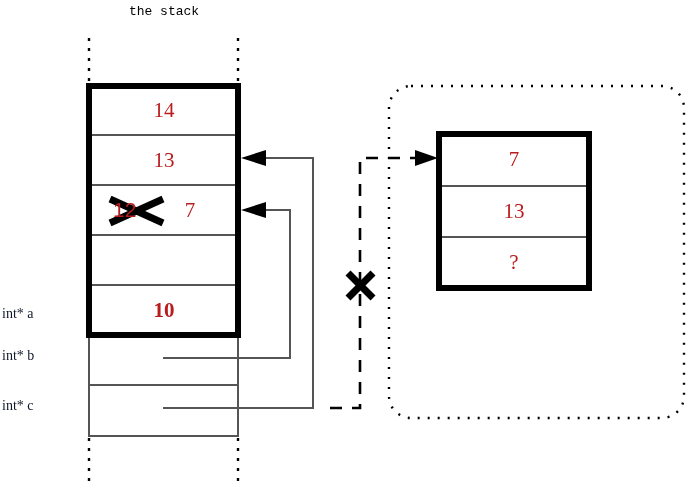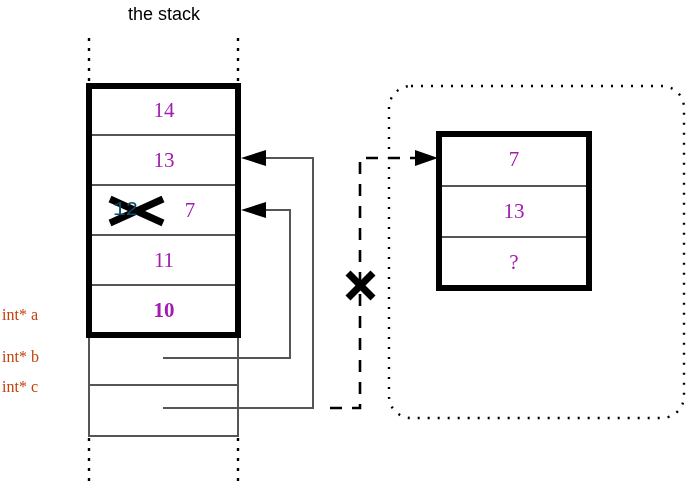--- a/index.html
+++ b/index.html
@@ -17,53 +17,53 @@
   }
   svg.layer {
     position: absolute;
     left: 0;
     top: 0;
     width: 692px;
     height: 489px;
   }
   .heading {
     position: absolute;
-    font-family: Liberation Sans, sans-serif;
-    font-size: 18px;
+    font-family: Liberation Mono, monospace;
+    font-size: 13px;
     color: #000000;
     text-align: center;
     white-space: nowrap;
   }
   #heading-stack { left: 88px; top: 4px; width: 152px; }
   #heading-heap  { left: 440px; top: 4px; width: 152px; }
 
   .cell-value {
     position: absolute;
     font-family: "Liberation Serif", "DejaVu Serif", serif;
     font-size: 21px;
-    color: #a21caf;
+    color: #b91c1c;
     text-align: center;
     white-space: nowrap;
   }
   .stack-cell-value { left: 88px; width: 152px; }
   .heap-cell-value  { left: 438px; width: 152px; }
 
   .var-label {
     position: absolute;
     font-family: "Liberation Serif", "DejaVu Serif", serif;
-    font-size: 16px;
-    color: #c2410c;
+    font-size: 14px;
+    color: #0f172a;
     white-space: nowrap;
     left: 2px;
   }
   .old-value {
     position: absolute;
-    font-family: Liberation Mono, monospace;
+    font-family: Liberation Sans, sans-serif;
     font-size: 21px;
-    color: #0c4a6e;
+    color: #b91c1c;
     white-space: nowrap;
   }
 </style>
 </head>
 <body>
 
 <div id="canvas">
 
   <div class="heading" id="heading-stack">the stack</div>
 
@@ -109,26 +109,25 @@
     <line x1="442" y1="186" x2="586" y2="186" stroke="#555555" stroke-width="2"></line>
     <line x1="442" y1="237" x2="586" y2="237" stroke="#555555" stroke-width="2"></line>
   </svg>
 
   <div class="cell-value stack-cell-value" style="top:98px;">14</div>
   <div class="cell-value stack-cell-value" style="top:148px;">13</div>
 
   <div class="old-value" style="left:113px; top:198px;">12</div>
   <div class="cell-value" style="left:170px; top:198px; width:40px; text-align:center;">7</div>
 
-  <div class="cell-value stack-cell-value" style="top:248px;">11</div>
   <div class="cell-value stack-cell-value" style="top:298px;font-weight:bold;">10</div>
   <div class="cell-value stack-cell-value" style="top:348px;"></div>
   <div class="cell-value stack-cell-value" style="top:398px;"></div>
 
   <div class="var-label" style="top:306px;">int* a</div>
   <div class="var-label" style="top:348px;">int* b</div>
-  <div class="var-label" style="top:378px;text-align:right;">int* c</div>
+  <div class="var-label" style="top:398px;text-align:right;">int* c</div>
 
   <div class="cell-value heap-cell-value" style="top:147px;">7</div>
   <div class="cell-value heap-cell-value" style="top:199px;">13</div>
   <div class="cell-value heap-cell-value" style="top:250px;">?</div>
 
 </div>
 
 </body></html>

